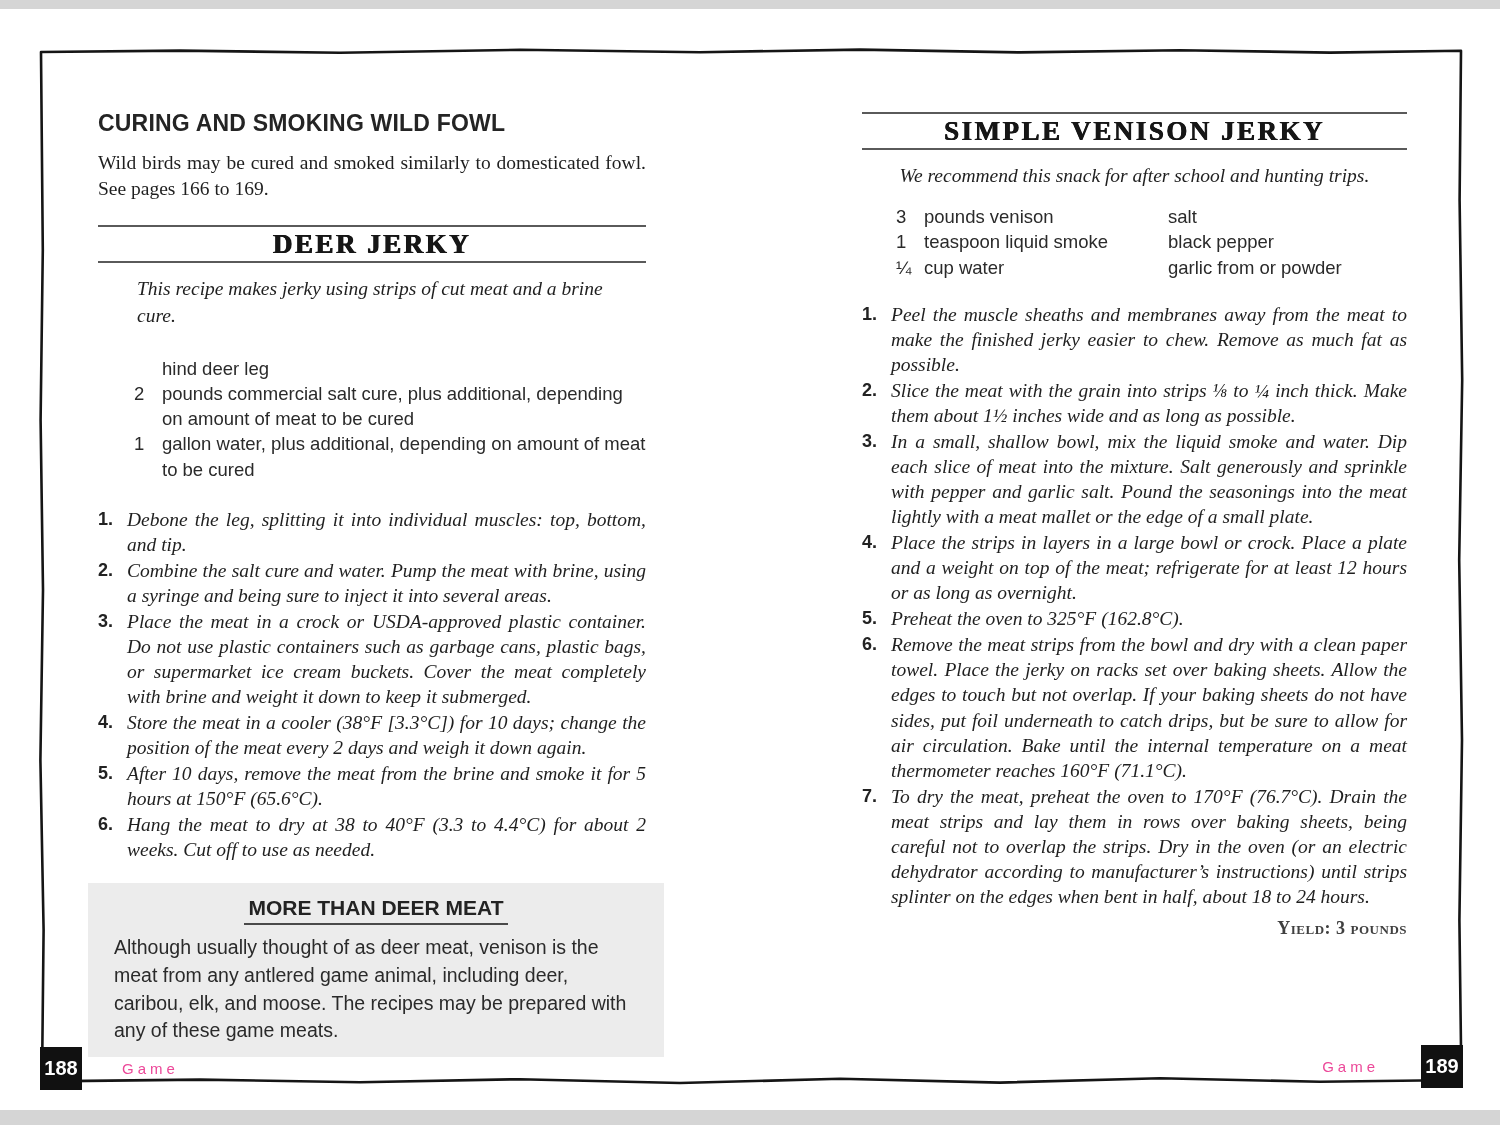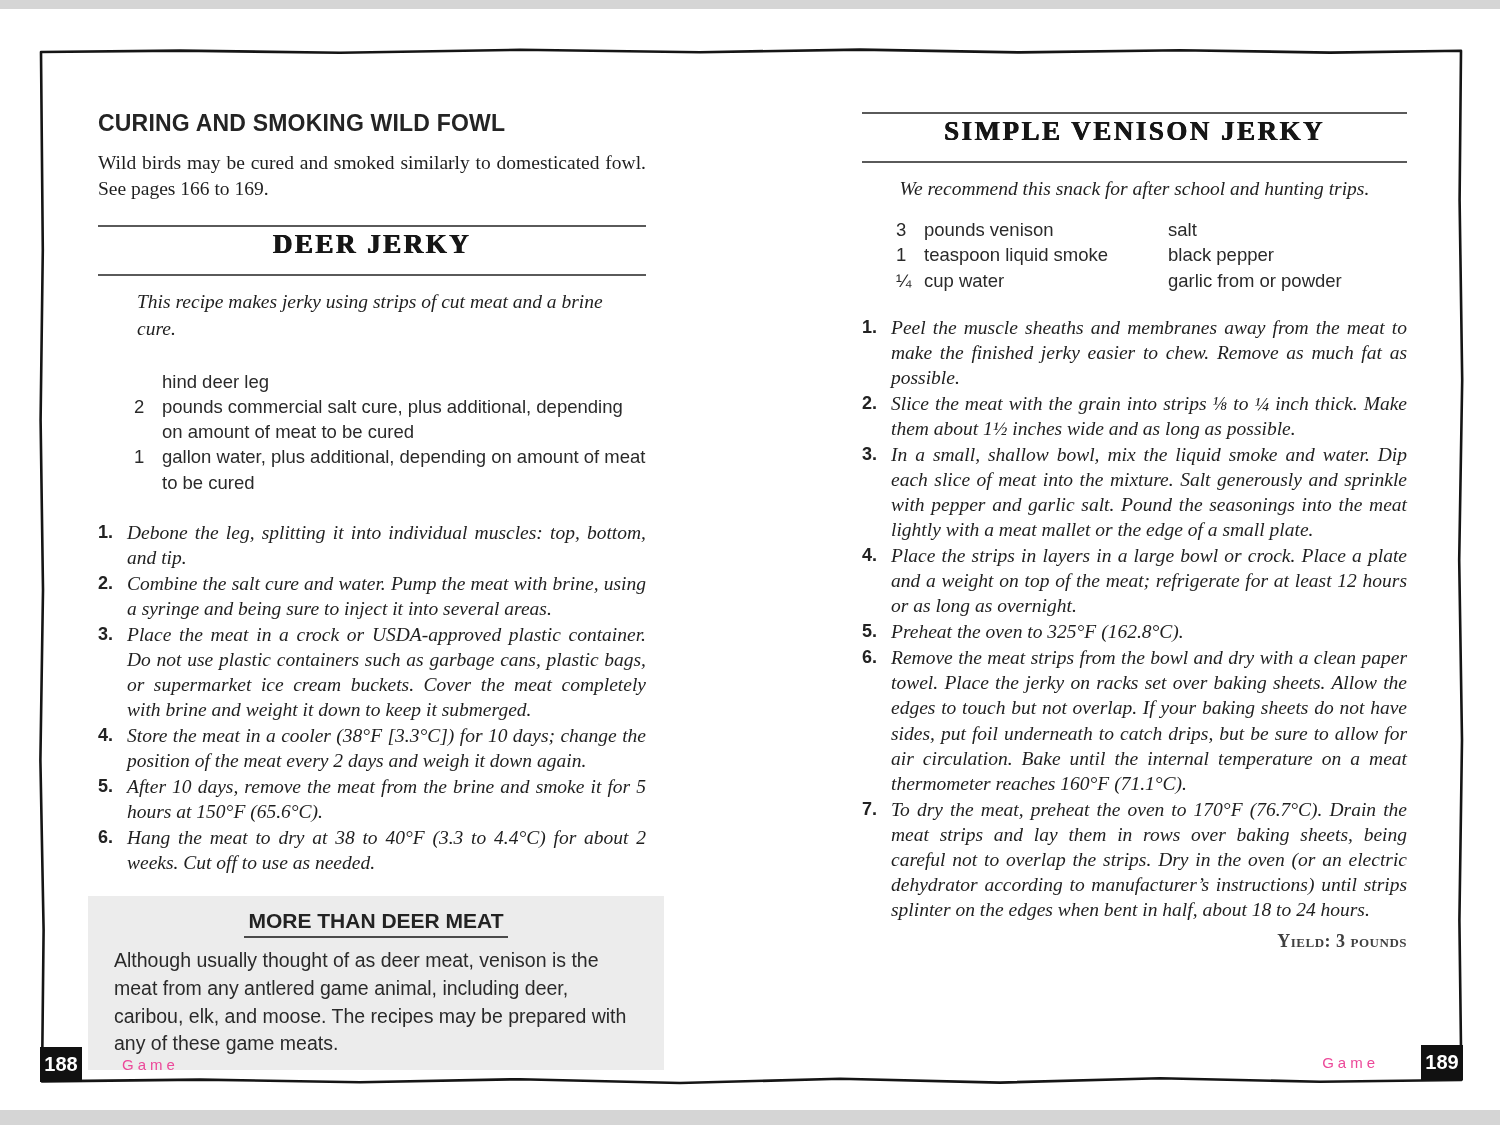--- a/index.html
+++ b/index.html
@@ -11,21 +11,21 @@
 
   .col{position:absolute;}
   .col-left{left:98px;top:110px;width:548px;}
   .col-right{left:862px;top:112px;width:545px;}
 
   .section-heading{font-family:"Liberation Sans", sans-serif;font-weight:700;font-size:23px;
                    letter-spacing:0.2px;color:#242424;margin:0 0 13px 0;}
   .intro{font-size:19.5px;line-height:1.34;text-align:justify;margin:0;}
 
   .title-block{border-top:2px solid #5a5a5a;border-bottom:2px solid #5a5a5a;
-               text-align:center;padding:2px 0 14px 0;margin-top:23px;}
+               text-align:center;padding:2px 0 1px 0;margin-top:23px;}
   .col-right .title-block{margin-top:0;}
   .recipe-title{font-family:"Liberation Serif", serif;font-weight:700;font-size:27px;
                 letter-spacing:2.5px;color:#161616;
                 text-shadow:0.6px 0 0 #161616, -0.3px 0 0 #161616;}
   .recipe-desc{font-style:italic;text-align:left;font-size:19.5px;line-height:1.35;
                margin:13px auto 0 auto;max-width:470px;}
 
   .ingredients{font-family:"Liberation Sans", sans-serif;font-size:18.5px;line-height:1.36;
                margin:27px 0 0 36px;color:#2a2a2a;}
   .ing-row{display:flex;}
@@ -56,21 +56,21 @@
   .note-label{font-family:"Liberation Sans", sans-serif;font-weight:700;font-size:18.5px;
               width:58px;flex:none;padding-top:1px;color:#222;}
   .note-text{flex:1;text-align:justify;}
   .yield{text-align:right;font-family:Liberation Serif, serif;font-variant:small-caps;
          font-weight:700;font-size:18px;letter-spacing:0.5px;margin-top:9px;color:#404040;}
 
   .footer{position:absolute;display:flex;align-items:center;z-index:5;}
   .footer-left{left:40px;top:1047px;}
   .footer-right{right:37px;top:1045px;flex-direction:row;}
   .pagenum-badge{background:#111111;color:#ffffff;font-family:"Liberation Sans", sans-serif;
-                 font-weight:700;font-size:20px;width:42px;height:35px;display:flex;
+                 font-weight:700;font-size:20px;width:42px;height:43px;display:flex;
                  align-items:center;justify-content:center;flex:none;}
   .section-label{font-family:"Liberation Sans", sans-serif;font-size:15px;letter-spacing:4px;
                  color:#ec4899;}
   .footer-left .section-label{margin-left:40px;}
   .footer-right .section-label{margin-right:42px;}
 </style>
 </head>
 <body>
 
 <div class="spread">

